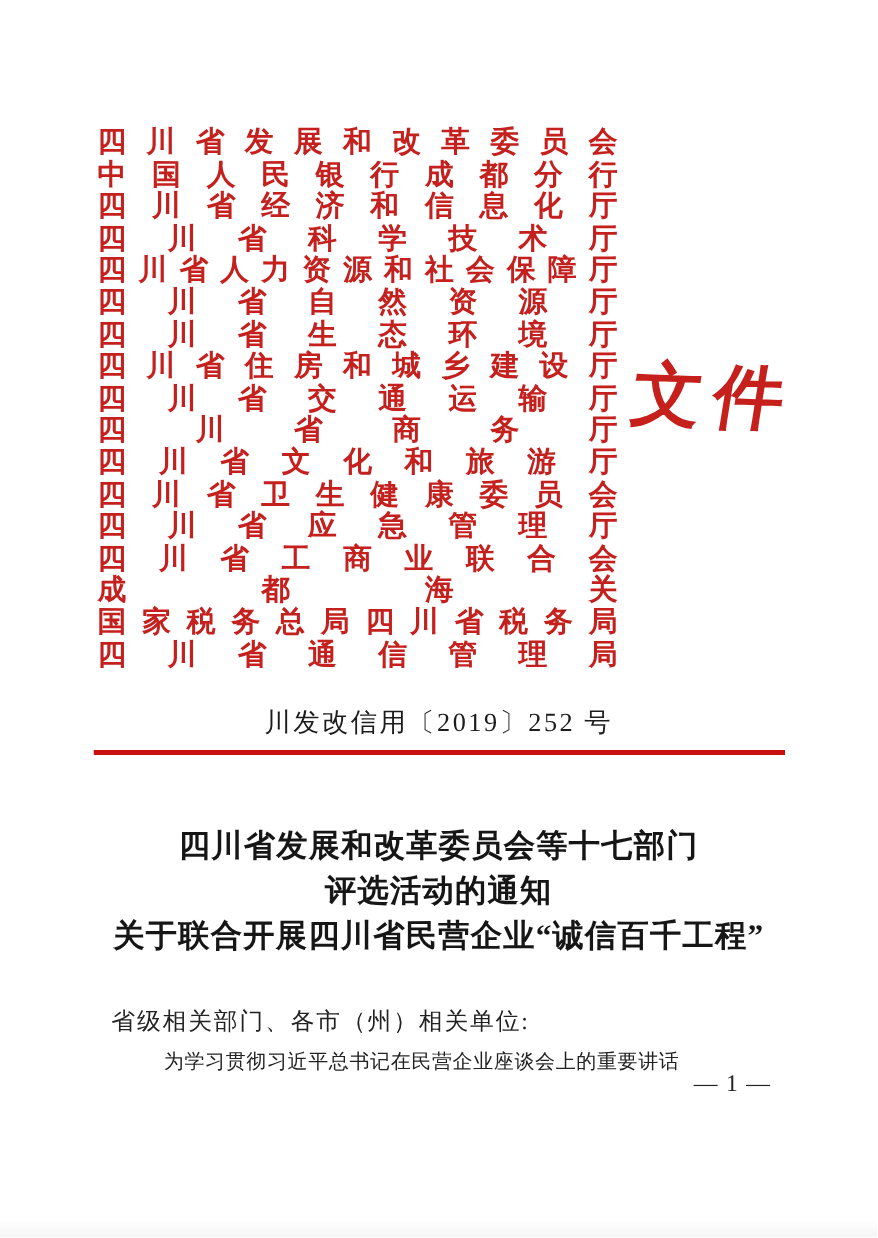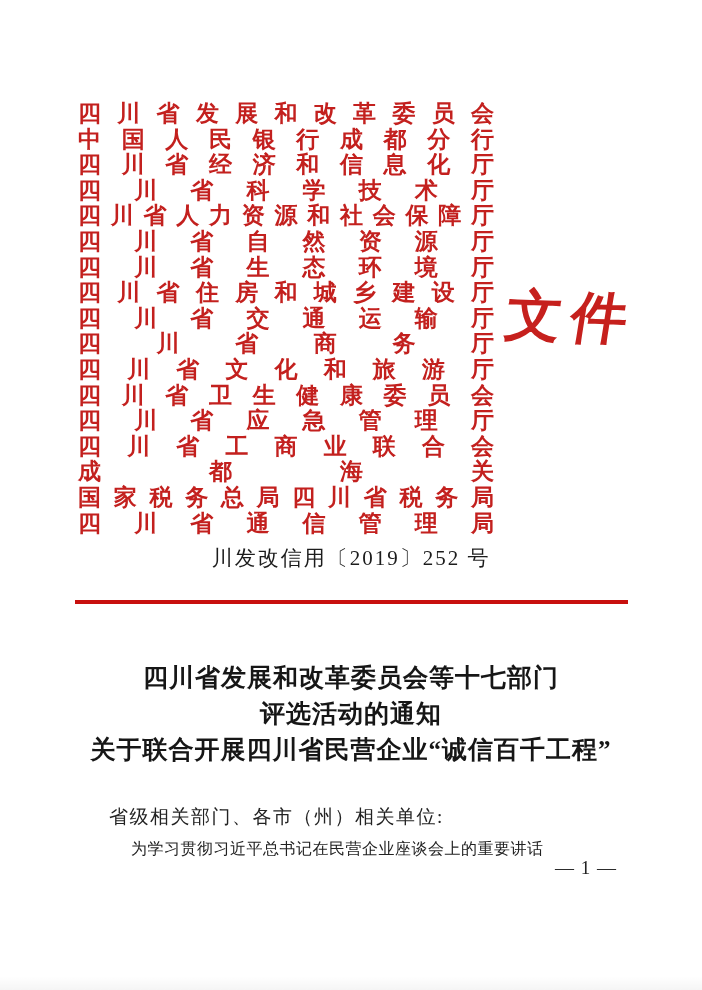--- a/index.html
+++ b/index.html
@@ -54,21 +54,21 @@
     letter-spacing: 9px;
     transform: rotate(2deg) skewX(-7deg);
     transform-origin: left top;
     white-space: nowrap;
   }
 
   
   .doc-number {
     position: absolute;
     left: 0;
-    top: 544px;
+    top: 564px;
     width: 100%;
     text-align: center;
     font-size: 21px;
     letter-spacing: 2px;
     color: #1c1c1c;
   }
 
   
   .red-line {
     position: absolute;
@@ -98,21 +98,20 @@
 
   
   .salutation {
     position: absolute;
     left: 89px;
     top: 804px;
     font-size: 19px;
     letter-spacing: 1.5px;
     color: #222222;
     white-space: nowrap;
-    margin-left: 20px;
   }
   .body-paragraph {
     position: absolute;
     left: 131px;
     top: 839px;
     font-size: 16px;
     letter-spacing: 0.5px;
     color: #222222;
     white-space: nowrap;
   }

